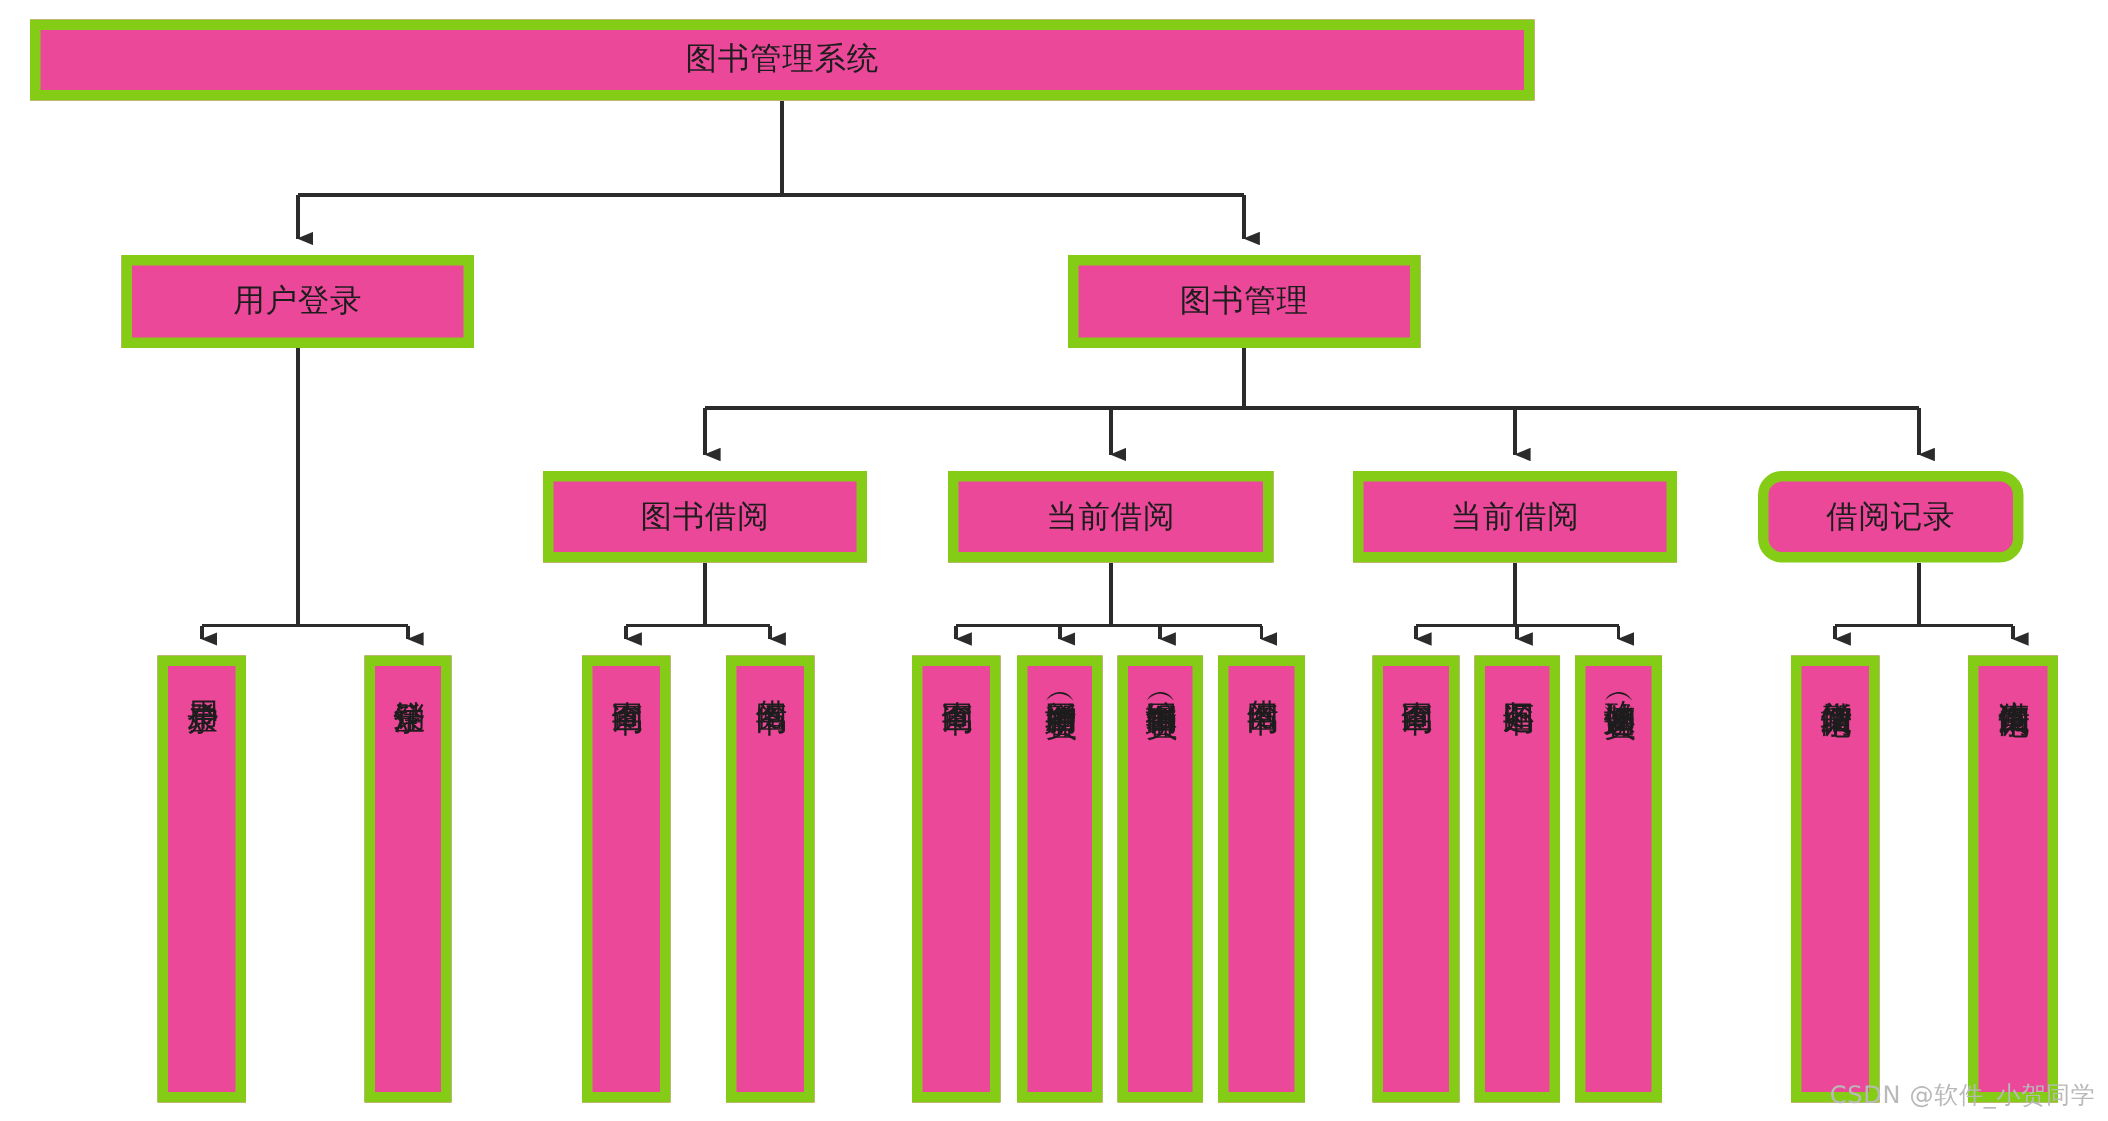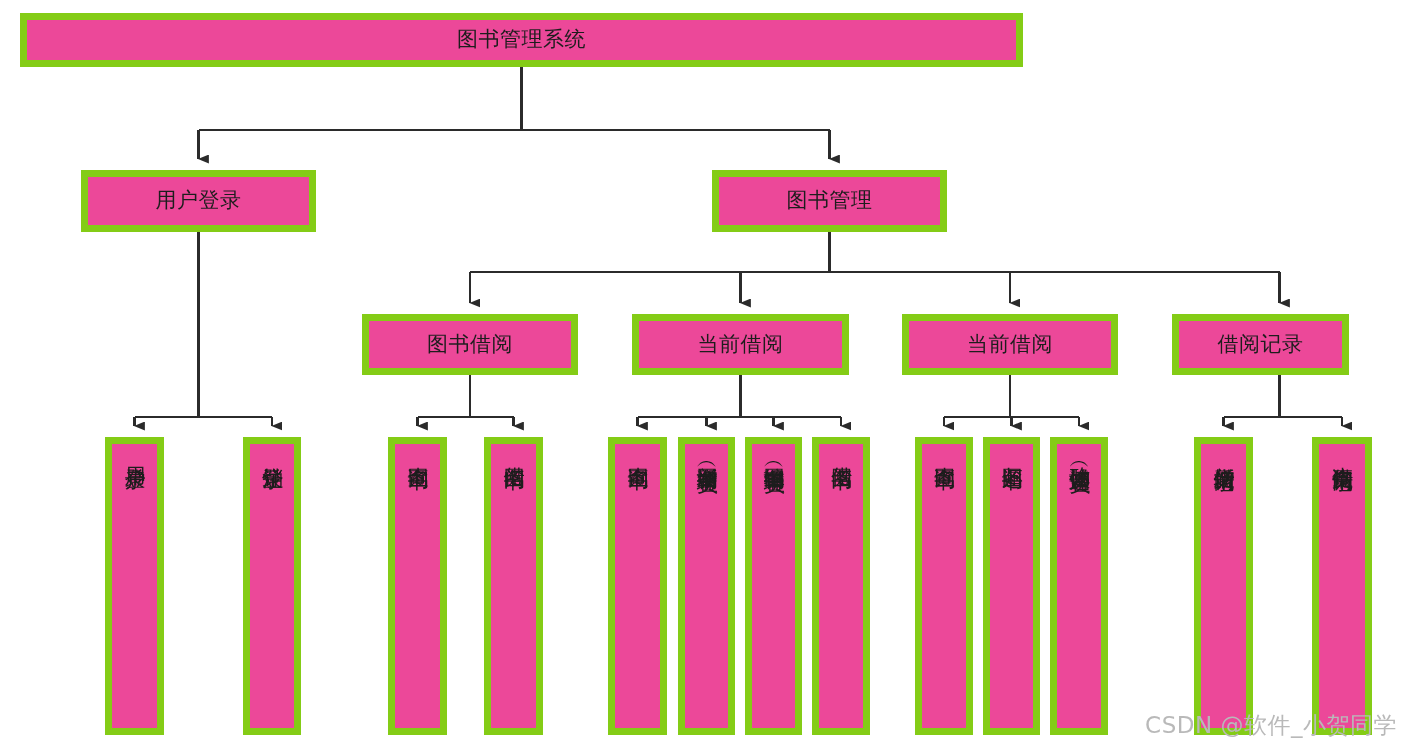--- a/index.html
+++ b/index.html
@@ -53,21 +53,21 @@
     letter-spacing: 1px;
     writing-mode: vertical-rl;
     text-orientation: upright;
     white-space: pre-wrap;
     text-align: left;
   }
   .watermark {
     position: absolute;
     right: 8px;
     bottom: 6px;
-    font-size: 23px;
+    font-size: 16px;
     color: #b9b9b9;
     white-space: nowrap;
     letter-spacing: 0.5px;
   }
 </style>
 </head>
 <body>
 
 <div id="diagram-root">
 
@@ -126,21 +126,21 @@
       </div>
       <div class="node-box" style="left: 362px; top: 314px; width: 216px; height: 61px;">
         <span class="node-label-h">图书借阅</span>
       </div>
       <div class="node-box" style="left: 632px; top: 314px; width: 217px; height: 61px;">
         <span class="node-label-h">当前借阅</span>
       </div>
       <div class="node-box" style="left: 902px; top: 314px; width: 216px; height: 61px;">
         <span class="node-label-h">当前借阅</span>
       </div>
-      <div class="node-box" style="left: 1172px; top: 314px; width: 177px; height: 61px;">
+      <div class="node-box" style="left: 1172px; top: 314px; width: 177px; height: 61px; border-radius: 16px;">
         <span class="node-label-h">借阅记录</span>
       </div>
       <div class="node-box vertical" style="left: 105px; top: 437px; width: 59px; height: 298px;">
         <span class="node-label-v">用户登录</span>
       </div>
       <div class="node-box vertical" style="left: 243px; top: 437px; width: 58px; height: 298px;">
         <span class="node-label-v">注销登录</span>
       </div>
       <div class="node-box vertical" style="left: 388px; top: 437px; width: 59px; height: 298px;">
         <span class="node-label-v">查询图书</span>

